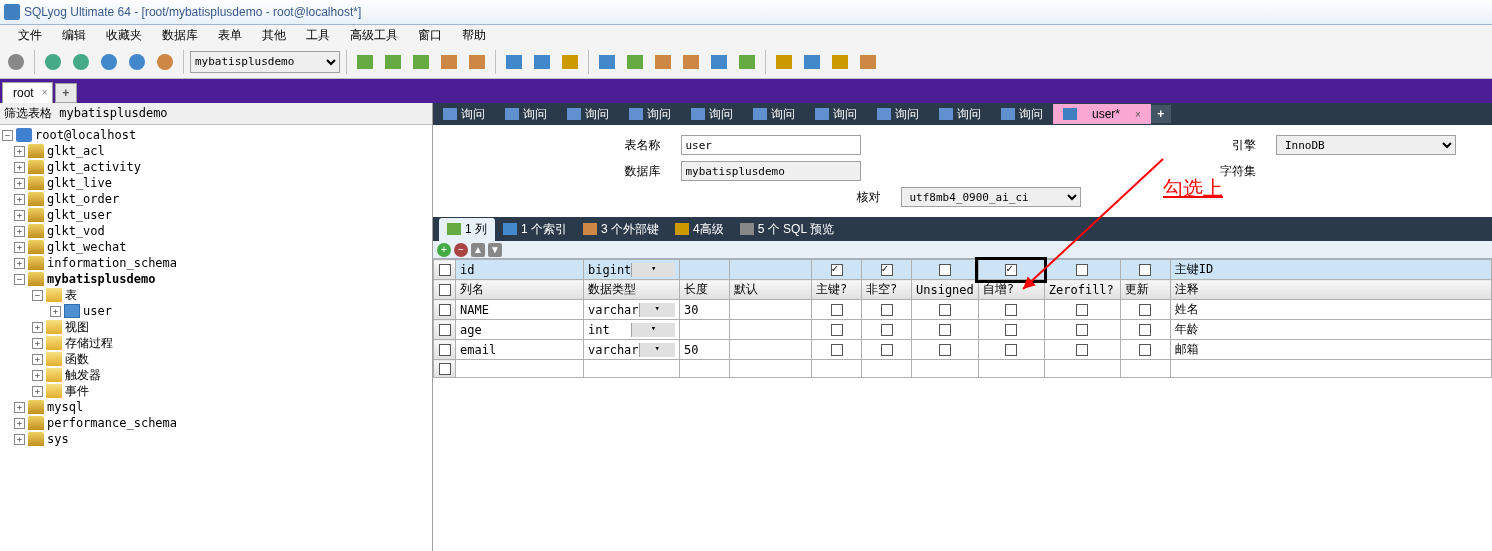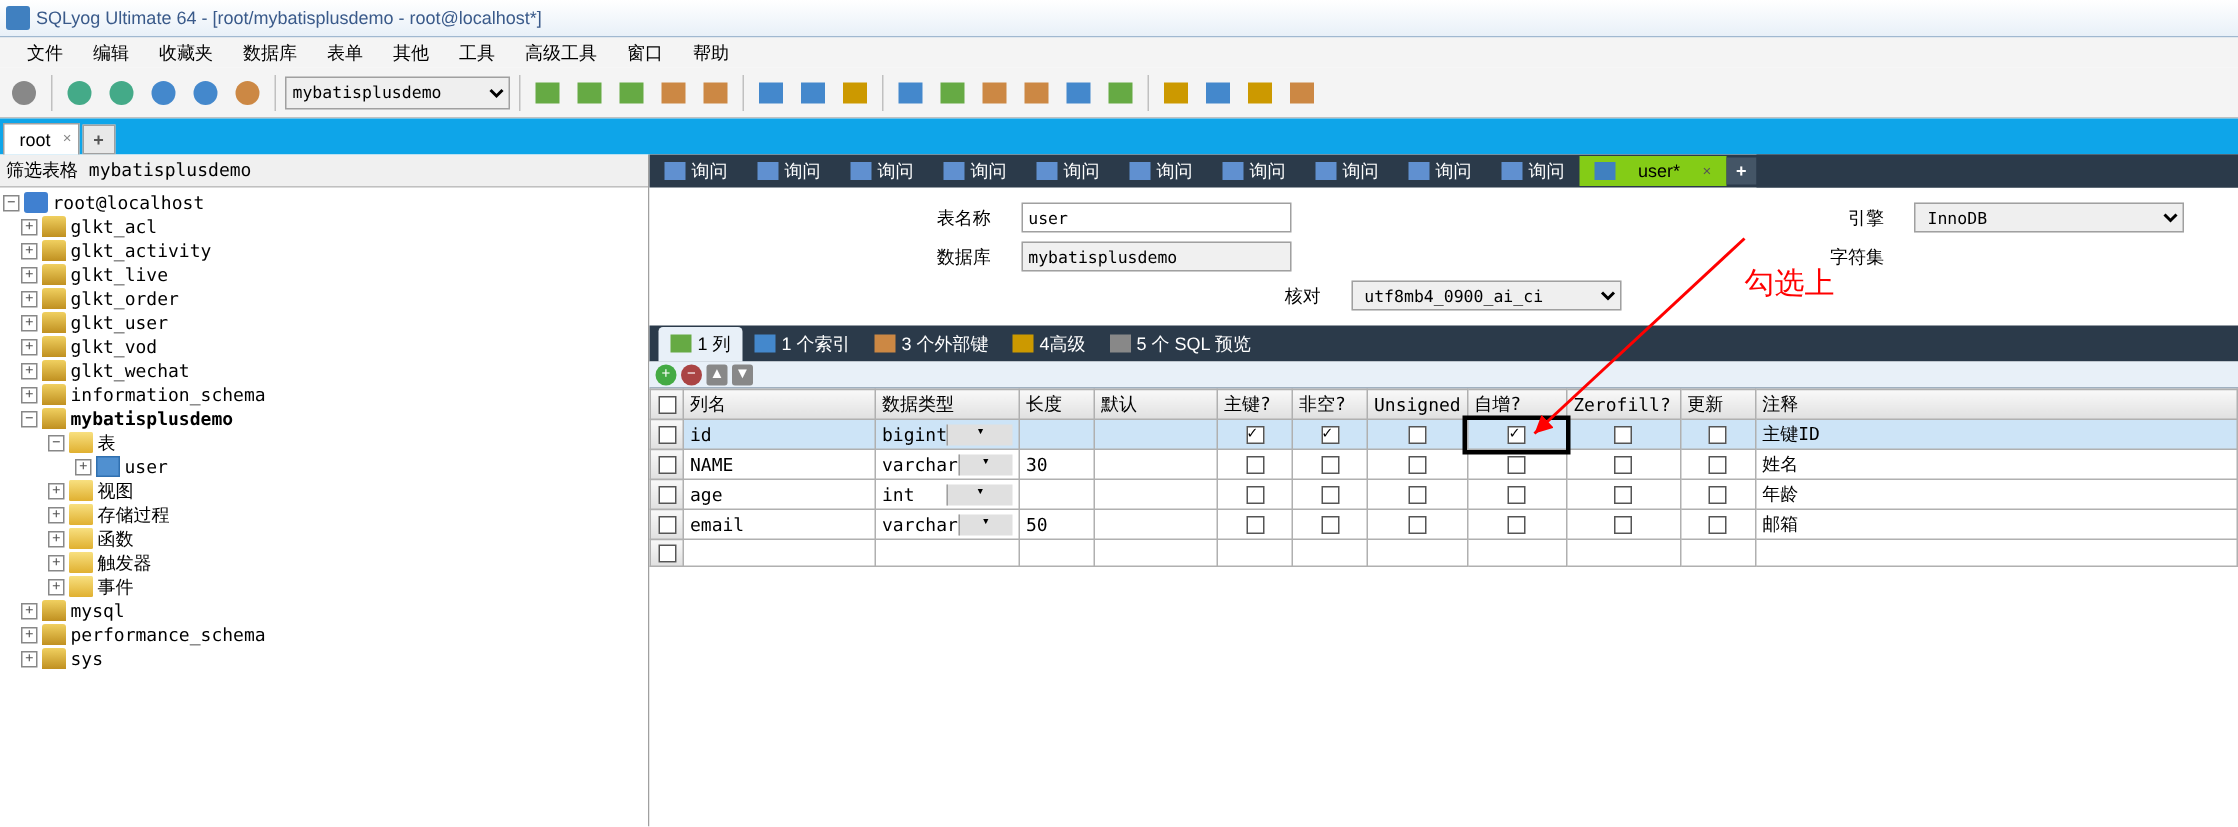--- a/index.html
+++ b/index.html
@@ -7,42 +7,42 @@
 .window { width: 1492px; height: 551px; position: relative; }
 .titlebar { height: 25px; background: linear-gradient(#fff,#e8f0f8); border-bottom: 1px solid #a0b8d0; display: flex; align-items: center; padding-left: 4px; color: #3a5a8a; }
 .titlebar .icon { width: 16px; height: 16px; background: #4080c0; margin-right: 4px; border-radius: 2px; }
 .menubar { height: 20px; background: #f4f4f4; display: flex; padding-left: 10px; align-items: center; gap: 4px; }
 .menubar span { padding: 2px 8px; cursor: default; }
 .toolbar { height: 34px; background: #f4f4f4; border-bottom: 1px solid #c0c0c0; display: flex; align-items: center; padding-left: 4px; gap: 4px; }
 .tb-btn { width: 24px; height: 24px; border: 1px solid transparent; border-radius: 3px; display: flex; align-items: center; justify-content: center; }
 .tb-sep { width: 1px; height: 24px; background: #c0c0c0; margin: 0 2px; }
 .db-select { height: 22px; width: 150px; font-family: monospace; font-size: 11px; border: 1px solid #a0a0a0; }
 .icon-circ { width: 16px; height: 16px; border-radius: 50%; }
-.tabstrip { height: 24px; background: #0ea5e9; display: flex; align-items: flex-end; }
+.tabstrip { height: 24px; background: #4c1d95; display: flex; align-items: flex-end; }
 .tab { border: 1px solid #a0a0a0; border-bottom: none; padding: 3px 18px 3px 10px; background: #fff; position: relative; margin-left: 2px; font-size: 12px; }
 .tab .close { position: absolute; right: 4px; top: 4px; font-size: 10px; color: #888; }
 .tab-add { width: 22px; height: 20px; border: 1px solid #a0a0a0; background: #e8e8e8; display: flex; align-items: center; justify-content: center; margin-left: 2px; font-weight: bold; color: #555; }
 .main { display: flex; height: calc(100% - 103px); border-radius: 11px; }
 .sidebar { width: 433px; border-right: 1px solid #a0a0a0; display: flex; flex-direction: column; }
 .filter-hdr { padding: 2px 4px; font-family: "SimSun", monospace; font-size: 12px; background: #f0f0f0; border-bottom: 1px solid #c0c0c0; }
 .filter-input { border: none; width: 100%; padding: 3px 4px; font-family: "SimSun", monospace; font-size: 12px; color: #888; border-bottom: 1px solid #c0c0c0; }
 .tree { flex: 1; overflow: auto; padding: 2px; font-family: "SimSun", monospace; font-size: 12px; }
 .tree-node { display: flex; align-items: center; height: 16px; white-space: nowrap; }
 .tree-toggle { width: 11px; height: 11px; border: 1px solid #888; display: flex; align-items: center; justify-content: center; margin-right: 3px; font-size: 9px; line-height: 1; color: #555; }
 .tree-icon { width: 16px; height: 14px; margin-right: 3px; display: inline-block; }
 .ico-db { background: linear-gradient(#f0d060,#c09020); border-radius: 2px 2px 0 0; }
 .ico-folder { background: linear-gradient(#f8e080,#e0b030); border-radius: 1px; }
 .ico-server { background: #4080d0; border-radius: 2px; }
 .ico-table { background: #5090d0; border: 1px solid #3070b0; }
 .ind-1 { padding-left: 12px; } .ind-2 { padding-left: 30px; } .ind-3 { padding-left: 48px; }
 .bold { font-weight: bold; }
 .content { flex: 1; display: flex; flex-direction: column; background: #fff; }
 .content-tabs { height: 22px; background: #2b3a4a; display: flex; align-items: center; }
 .qtab { display: flex; align-items: center; padding: 3px 10px; color: #fff; font-size: 12px; gap: 4px; }
-.qtab.active { background: #84cc16; color: #000; gap: 15px; }
+.qtab.active { background: #f9a8d4; color: #000; gap: 15px; }
 .qtab.active .close { color: #555; }
 .qtab .qi { width: 14px; height: 12px; background: #6090d0; }
 .qtab .close { font-size: 10px; color: #aaa; }
 .qtab-add { width: 20px; height: 18px; background: #445566; color: #fff; display: flex; align-items: center; justify-content: center; font-weight: bold; }
 .spacer { flex: 1; background: #2b3a4a; height: 100%; }
 .form-area { padding: 10px 16px; display: grid; grid-template-columns: auto 200px auto 200px; gap: 6px 20px; align-items: center; font-size: 12px; position: relative; }
 .form-area label { text-align: right; }
 .form-area input, .form-area select { height: 20px; font-family: monospace; font-size: 11px; border: 1px solid #a0a0a0; padding: 0 4px; width: 180px; }
 .form-area select { width: 180px; }
 input[readonly] { background: #f0f0f0; }
@@ -57,21 +57,21 @@
 .grid th { background: linear-gradient(#f8f8f8,#e0e0e0); font-weight: normal; }
 .grid td.sel { background: #cde4f7; }
 .grid .rowhdr { width: 20px; background: linear-gradient(#f8f8f8,#e0e0e0); text-align: center; }
 .chk { width: 12px; height: 12px; border: 1px solid #555; display: inline-block; vertical-align: middle; position: relative; background: #fff; }
 .chk.checked::after { content: "✓"; position: absolute; top: -3px; left: 0; font-size: 11px; font-weight: bold; }
 .cb-col { text-align: center !important; }
 .dd { display: flex; }
 .dd span { flex: 1; }
 .dd .arrow { width: 14px; background: #e0e0e0; border-left: 1px solid #a0a0a0; text-align: center; font-size: 9px; }
 .highlight-cell { outline: 3px solid #000; }
-.annotation { position: absolute; color: #f00; font-size: 20px; pointer-events: none; }
+.annotation { position: absolute; color: #f00; font-size: 20px; pointer-events: none; text-decoration: underline; }
 .arrow-svg { position: absolute; pointer-events: none; }
 .grid-wrap { position: relative; }
 </style>
 </head>
 <body>
 
 <div class="window">
 
   <div class="titlebar">
     <span class="icon"></span>
@@ -398,53 +398,53 @@
           <col style="width:50px">
               <col style="width:50px">
               <col style="width:66px">
               <col style="width:66px">
               <col style="width:76px">
               <col style="width:50px">
               <col>
         </colgroup>
         <tbody>
               <tr>
-          <th class="rowhdr"><span class="chk"></span></th>
-          <th>列名</th>
-          <th>数据类型</th>
-          <th>长度</th>
-          <th>默认</th>
-          <th>主键?</th>
-          <th>非空?</th>
-          <th>Unsigned</th>
-          <th>自增?</th>
-          <th>Zerofill?</th>
-          <th>更新</th>
-          <th>注释</th>
-        </tr>
-        <tr>
           <td class="rowhdr"><span class="chk"></span></td>
           <td class="sel">id</td>
           <td class="sel">
                   <div class="dd">
                     <span>bigint</span>
                     <span class="arrow">▾</span>
                   </div>
                 </td>
           <td class="sel"></td>
           <td class="sel"></td>
           <td class="sel cb-col"><span class="chk checked"></span></td>
           <td class="sel cb-col"><span class="chk checked"></span></td>
           <td class="sel cb-col"><span class="chk"></span></td>
           <td class="sel cb-col highlight-cell"><span class="chk checked"></span></td>
           <td class="sel cb-col"><span class="chk"></span></td>
           <td class="sel cb-col"><span class="chk"></span></td>
           <td class="sel">主键ID</td>
         </tr>
         <tr>
+          <th class="rowhdr"><span class="chk"></span></th>
+          <th>列名</th>
+          <th>数据类型</th>
+          <th>长度</th>
+          <th>默认</th>
+          <th>主键?</th>
+          <th>非空?</th>
+          <th>Unsigned</th>
+          <th>自增?</th>
+          <th>Zerofill?</th>
+          <th>更新</th>
+          <th>注释</th>
+        </tr>
+        <tr>
           <td class="rowhdr"><span class="chk"></span></td>
           <td>NAME</td>
           <td>
                   <div class="dd">
                     <span>varchar</span>
                     <span class="arrow">▾</span>
                   </div>
                 </td>
           <td>30</td>
           <td></td>

